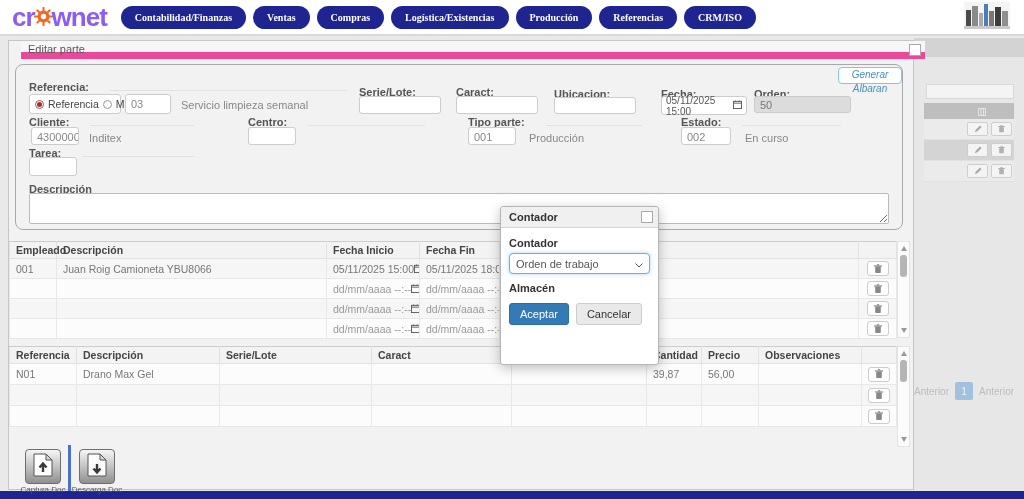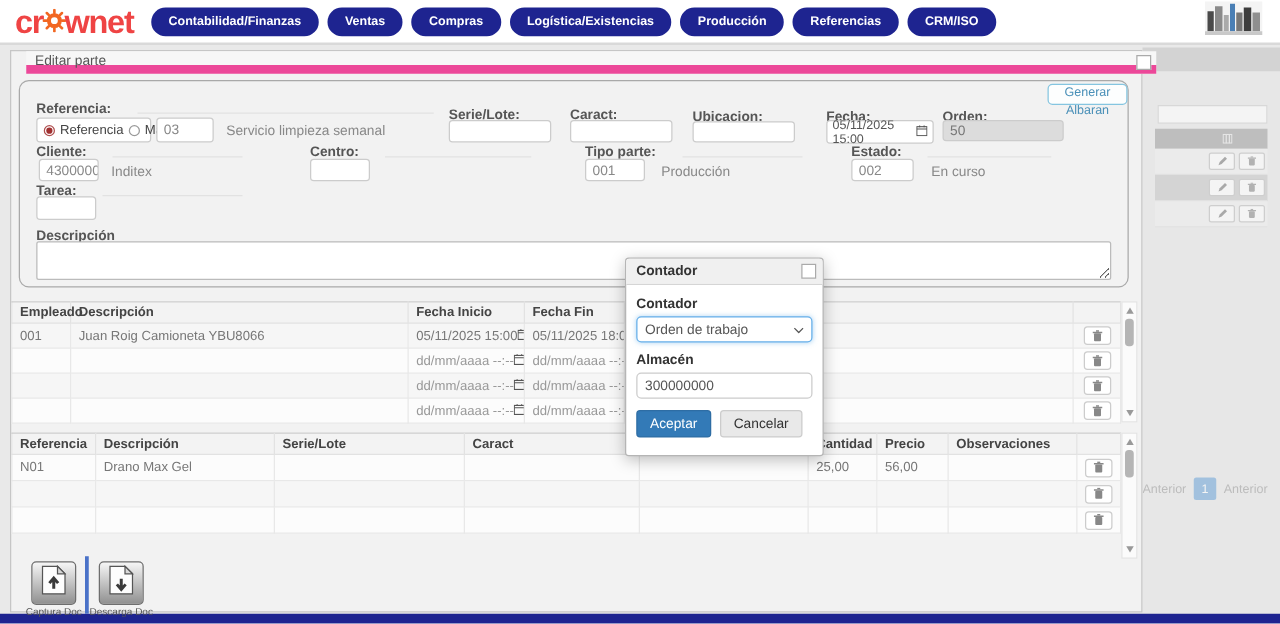--- a/index.html
+++ b/index.html
@@ -3,26 +3,26 @@
 <meta charset="utf-8">
 <style>
   * { margin:0; padding:0; box-sizing:border-box; }
   html,body { font-family:"Liberation Sans", sans-serif; }
   #screen { position:relative; width:1024px; height:499px; background:#e9e9e9; overflow:hidden; }
   .abs { position:absolute; }
 
   
   .navbar { position:absolute; left:0; top:0; width:1024px; height:36px; background:#ffffff;
             border-bottom:2px solid #d9d9d9; display:flex; align-items:center; }
-  .logo { display:flex; align-items:center; margin-left:12px; color:#ef4444; font-size:26px;
+  .logo { display:flex; align-items:center; margin-left:12px; color:#8b5cf6; font-size:26px;
           font-weight:bold; letter-spacing:-1px; }
   .logo svg { margin:3px -1px 0 -1px; }
   .nav-pills { display:flex; gap:7px; margin-left:14px; }
   .pill { background:#1e2490; color:#fff; font-size:10px; font-weight:bold; padding:6px 14px;
-          border-radius:14px; white-space:nowrap; cursor:pointer; }
+          border-radius:14px; white-space:nowrap; cursor:pointer;font-family:Liberation Serif, serif; }
   .skyline { margin-left:auto; margin-right:14px; }
 
   
   .dialog { position:absolute; left:8px; top:40px; width:906px; height:450px; background:#f2f2f2;
             border:1px solid #c6c6c6; z-index:10; }
   .dialog-header { position:absolute; left:12px; top:0; width:100%; height:18px; background:#f7f7f7;
                    border-bottom:7px solid #ec4899; font-size:11px; color:#555; line-height:17px;
                    padding-left:7px; }
   .win-box { position:absolute; top:3px; width:12px; height:12px; border:1px solid #aaa; background:#fff; }
 
@@ -171,21 +171,21 @@
   </div>
 
   <div class="dialog">
     <div class="dialog-header">
       <span>Editar parte</span>
       <span class="win-box" style="right:4px;"></span>
     </div>
 
     <div class="fieldset"></div>
 
-    <div class="abs btn-outline" style="left:829px; top:26px; width:64px; height:17px;">Generar Albaran</div>
+    <div class="abs btn-outline" style="left:829px; top:26px; width:64px; height:17px;font-style:italic;">Generar Albaran</div>
 
     <div class="abs lbl-row" style="left:20px; top:40px; width:318px;">
       <span class="lbl">Referencia:</span>
       <span class="rule"></span>
     </div>
     <div class="abs radio-box" style="left:20px; top:53px; width:92px; height:20px;">
       <span class="radio sel"></span>
       <span>Referencia</span>
       <span class="radio"></span>
       <span>Máquina</span>
@@ -407,21 +407,21 @@
         <th>Precio</th>
         <th>Observaciones</th>
         <th></th>
       </tr>
       <tr style="height:21px;">
         <td>N01</td>
         <td>Drano Max Gel</td>
         <td></td>
             <td></td>
             <td></td>
-        <td>25,00</td>
+        <td>39,87</td>
         <td>56,00</td>
         <td></td>
         <td>
               <span class="trash-btn">
                 <svg width="8" height="10" viewBox="0 0 10 12">
                   <rect x="1.5" y="3" width="7" height="8" rx="1" fill="#888"></rect>
                   <rect x="0" y="1.5" width="10" height="1.5" fill="#888"></rect>
                   <rect x="3.5" y="0" width="3" height="1.5" fill="#888"></rect>
                 </svg>
               </span>
@@ -505,21 +505,20 @@
       <div class="m-lbl">Contador</div>
       <div class="m-select">
         <span>Orden de trabajo</span>
         <span>
           <svg width="8" height="5" viewBox="0 0 8 5">
               <path d="M0.5 0.5l3.5 3.5 3.5-3.5" stroke="#555" fill="none"></path>
             </svg>
         </span>
       </div>
       <div class="m-lbl" style="margin-top:8px;">Almacén</div>
-      <input class="m-input" value="300000000" style="">
       <div class="m-btns">
         <button class="btn-primary">Aceptar</button>
         <button class="btn-default">Cancelar</button>
       </div>
     </div>
   </div>
 
   <div class="bg-region">
     <div class="bg-topstrip"></div>
     <div class="bg-dim">

